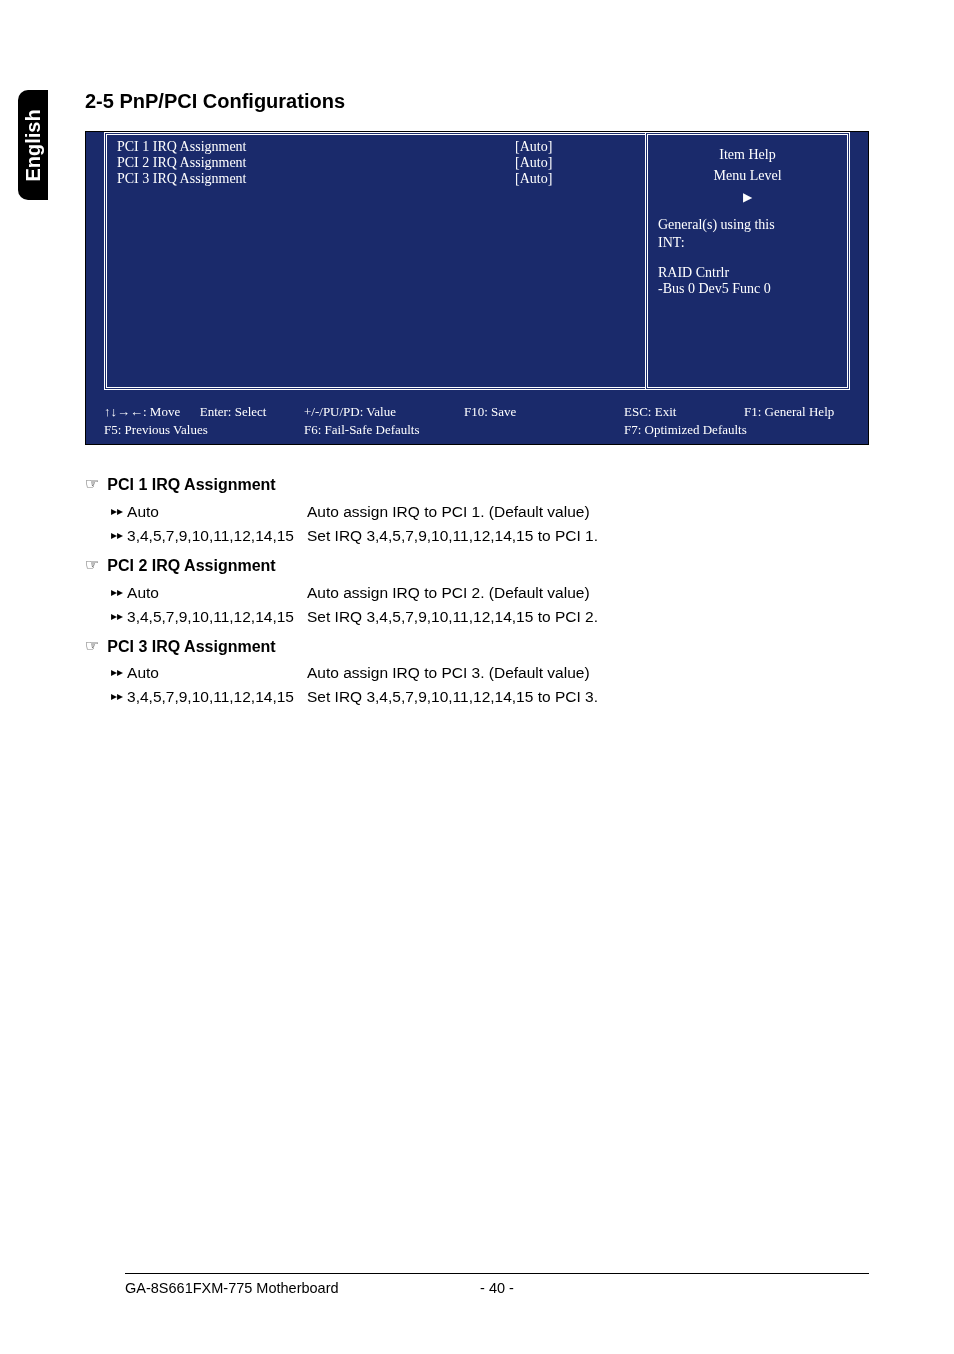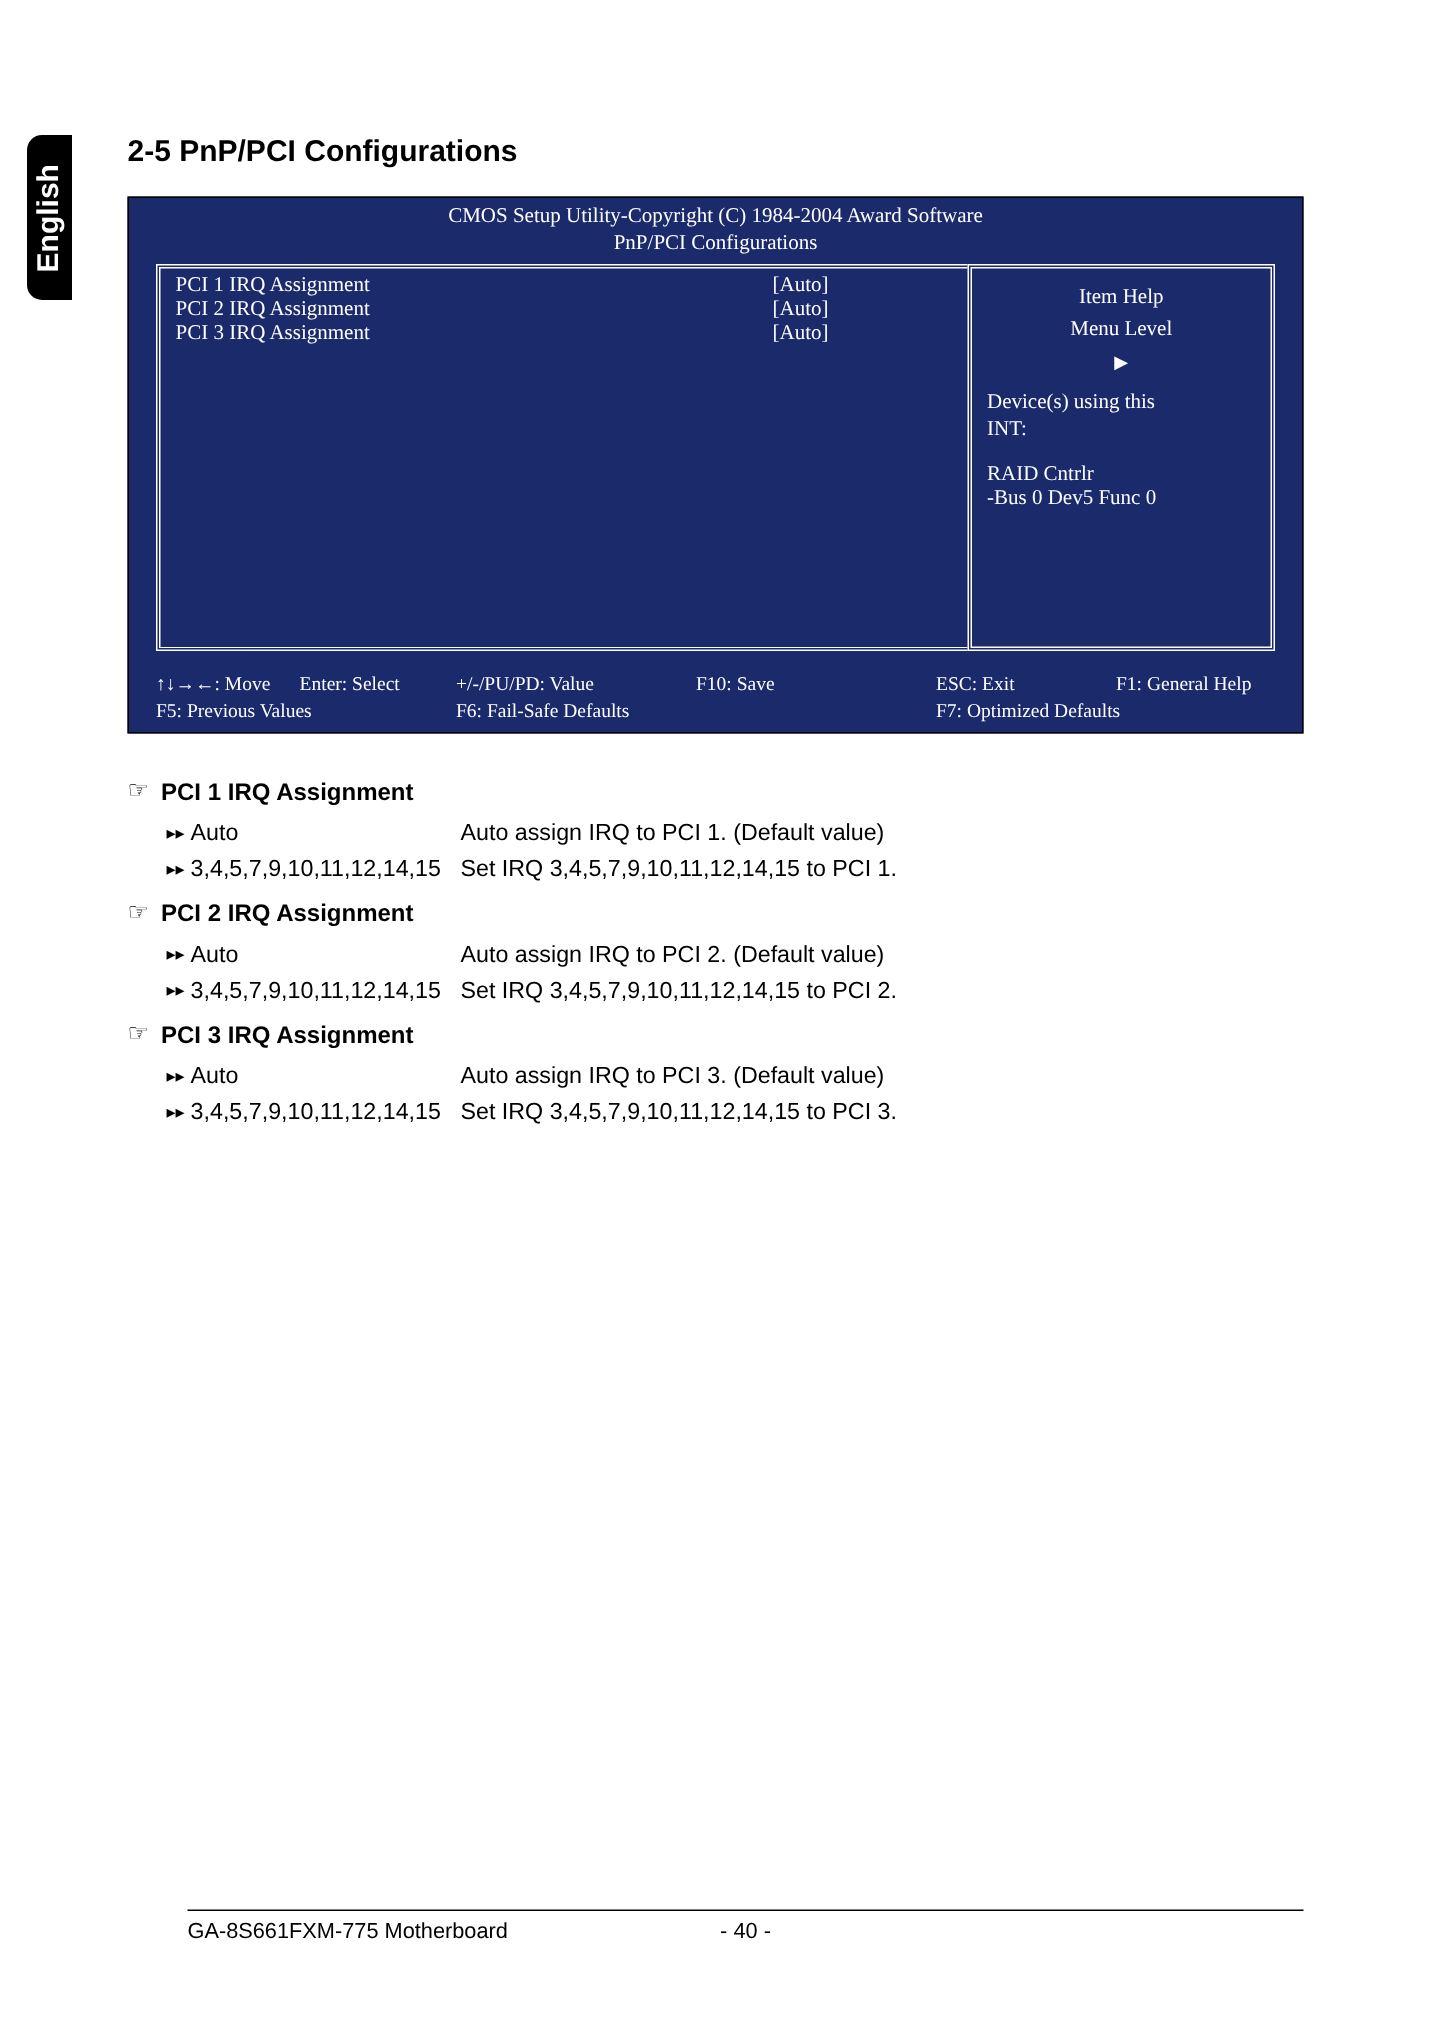--- a/index.html
+++ b/index.html
@@ -97,44 +97,40 @@
 
 <div class="page">
 
   <div class="side-tab">
     <span>English</span>
   </div>
 
   <h1 class="section-title">2-5   PnP/PCI Configurations</h1>
 
   <div class="bios-box">
-    <div class="bios-header">
-      <div>CMOS Setup Utility-Copyright (C) 1984-2004 Award Software</div>
-      <div>PnP/PCI Configurations</div>
-    </div>
     <div class="bios-content">
       <div class="bios-col-left">
         <div class="labels">
           <div>PCI 1 IRQ Assignment</div>
           <div>PCI 2 IRQ Assignment</div>
           <div>PCI 3 IRQ Assignment</div>
         </div>
         <div class="values">
           <div>[Auto]</div>
           <div>[Auto]</div>
           <div>[Auto]</div>
         </div>
       </div>
       <div class="bios-col-right">
         <div class="item-help">Item Help</div>
         <div class="menu-level">
           <span>Menu Level</span>
           <span class="rarrow">▶</span>
         </div>
-        <div class="devline">Device(s) using this</div>
+        <div class="devline">General(s) using this</div>
         <div class="devline">INT:</div>
         <div class="raid">RAID Cntrlr</div>
         <div>-Bus 0 Dev5 Func 0</div>
       </div>
     </div>
     <div class="bios-footer">
       <div><span>↑↓→←: Move</span>&nbsp;&nbsp;&nbsp;&nbsp;&nbsp;&nbsp;<span>Enter: Select</span></div>
       <div>+/-/PU/PD: Value</div>
       <div>F10: Save</div>
       <div>ESC: Exit</div>

